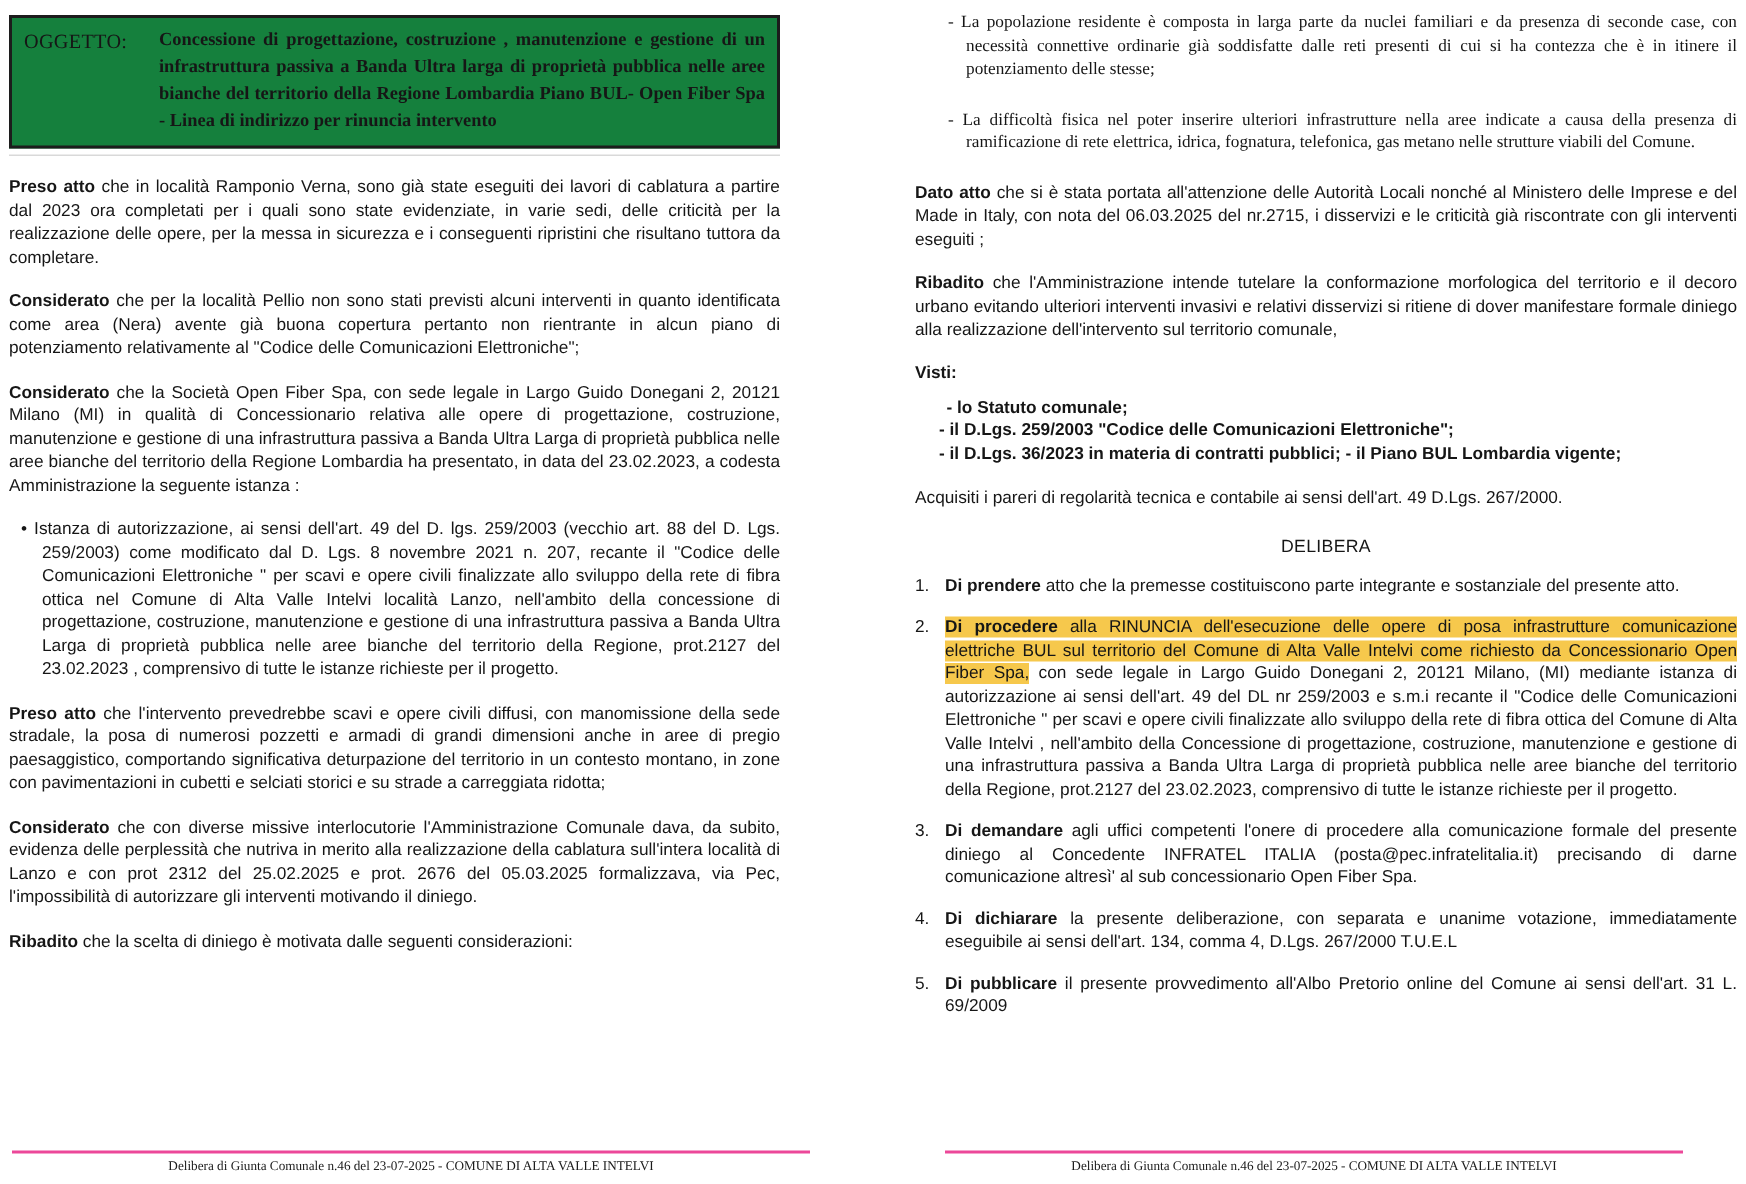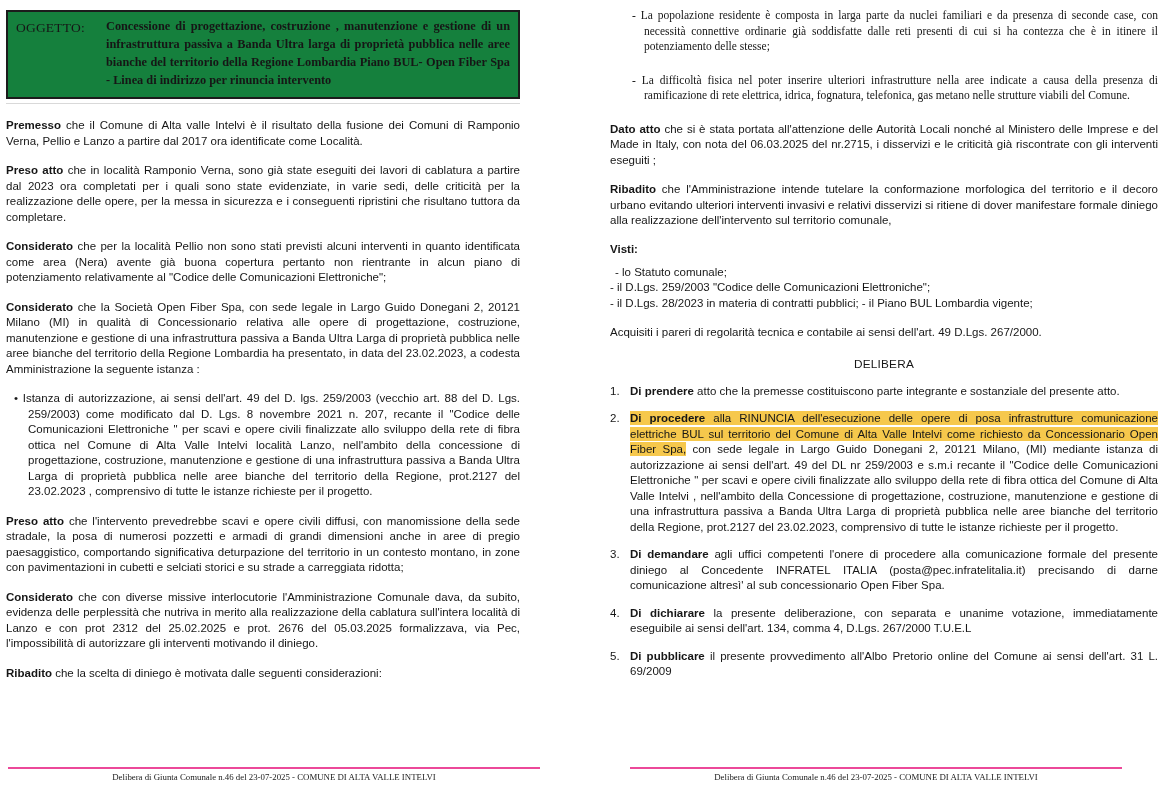--- a/index.html
+++ b/index.html
@@ -28,21 +28,21 @@
     padding-left:22px;text-indent:-14px;
   }
   .dash-item{
     font-size:11.5px;line-height:15.5px;text-align:justify;margin:0 0 16px 0;
     padding-left:14px;text-indent:-8px;font-family:Liberation Serif, serif;
   }
   .content-r .dash-item{padding-left:34px;text-indent:-12px;margin-bottom:18px;}
   .gap-top{margin-top:6px;}
 
   .visti-label{font-size:11.5px;font-weight:bold;margin:2px 0 10px 0;}
-  .visti-list{margin:0 0 14px 0;}
+  .visti-list{margin:0 0 14px 16px;font-weight:bold;}
   .visti-line{font-size:11.5px;line-height:15.5px;}
   .visti-line.first{padding-left:5px;}
   .acquisiti{font-size:11.5px;line-height:15.5px;margin:14px 0 16px 0;}
   .delibera-heading{font-size:11.8px;font-weight:normal;text-align:center;margin:0 0 13px 0;letter-spacing:.2px;}
 
   .num-item{display:flex;margin:0 0 12px 0;}
   .num{flex:0 0 20px;font-size:11.5px;line-height:15.5px;}
   .num-body{flex:1;font-size:11.5px;line-height:15.5px;text-align:justify;}
   .hl{padding:1px 0;}
 
@@ -59,21 +59,20 @@
 
 <div class="page" id="page-left">
   <div class="content-l">
 
     <div class="oggetto-box">
       <div class="oggetto-label">OGGETTO:</div>
       <div class="oggetto-text">Concessione di progettazione, costruzione , manutenzione e gestione di un infrastruttura passiva a Banda Ultra larga di proprietà pubblica nelle aree bianche del territorio della Regione Lombardia Piano BUL- Open Fiber Spa - Linea di indirizzo per rinuncia intervento</div>
     </div>
     <div class="box-shadow-line"></div>
 
-    <p class="para"><b>Premesso</b><span> che il Comune di Alta valle Intelvi è il risultato della fusione dei Comuni di Ramponio Verna, Pellio e Lanzo a partire dal 2017 ora identificate come Località.</span></p>
 
     <p class="para"><b>Preso atto</b><span> che in località Ramponio Verna, sono già state eseguiti dei lavori di cablatura a partire dal 2023 ora completati per i quali sono state evidenziate, in varie sedi, delle criticità per la realizzazione delle opere, per la messa in sicurezza e i conseguenti ripristini che risultano tuttora da completare.</span></p>
 
     <p class="para"><b>Considerato</b><span> che per la località Pellio non sono stati previsti alcuni interventi in quanto identificata come area (Nera) avente già buona copertura pertanto non rientrante in alcun piano di potenziamento relativamente al "Codice delle Comunicazioni Elettroniche";</span></p>
 
     <p class="para"><b>Considerato</b><span> che la Società Open Fiber Spa, con sede legale in Largo Guido Donegani 2, 20121 Milano (MI) in qualità di Concessionario relativa alle opere di progettazione, costruzione, manutenzione e gestione di una infrastruttura passiva a Banda Ultra Larga di proprietà pubblica nelle aree bianche del territorio della Regione Lombardia ha presentato, in data del 23.02.2023, a codesta Amministrazione la seguente istanza :</span></p>
 
     <div class="bullet-item"><span>•</span><span> Istanza di autorizzazione, ai sensi dell'art. 49 del D. lgs. 259/2003 (vecchio art. 88 del D. Lgs. 259/2003) come modificato dal D. Lgs. 8 novembre 2021 n. 207, recante il "Codice delle Comunicazioni Elettroniche " per scavi e opere civili finalizzate allo sviluppo della rete di fibra ottica nel Comune di Alta Valle Intelvi località Lanzo, nell'ambito della concessione di progettazione, costruzione, manutenzione e gestione di una infrastruttura passiva a Banda Ultra Larga di proprietà pubblica nelle aree bianche del territorio della Regione, prot.2127 del 23.02.2023 , comprensivo di tutte le istanze richieste per il progetto.</span></div>
 
     <p class="para"><b>Preso atto</b><span> che l'intervento prevedrebbe scavi e opere civili diffusi, con manomissione della sede stradale, la posa di numerosi pozzetti e armadi di grandi dimensioni anche in aree di pregio paesaggistico, comportando significativa deturpazione del territorio in un contesto montano, in zone con pavimentazioni in cubetti e selciati storici e su strade a carreggiata ridotta;</span></p>
@@ -94,21 +93,21 @@
     <div class="dash-item">- La difficoltà fisica nel poter inserire ulteriori infrastrutture nella aree indicate a causa della presenza di ramificazione di rete elettrica, idrica, fognatura, telefonica, gas metano nelle strutture viabili del Comune.</div>
 
     <p class="para gap-top"><b>Dato atto</b><span> che si è stata portata all'attenzione delle Autorità Locali nonché al Ministero delle Imprese e del Made in Italy, con nota del 06.03.2025 del nr.2715, i disservizi e le criticità già riscontrate con gli interventi eseguiti ;</span></p>
 
     <p class="para"><b>Ribadito</b><span> che l'Amministrazione intende tutelare la conformazione morfologica del territorio e il decoro urbano evitando ulteriori interventi invasivi e relativi disservizi si ritiene di dover manifestare formale diniego alla realizzazione dell'intervento sul territorio comunale,</span></p>
 
     <div class="visti-label">Visti:</div>
     <div class="visti-list">
       <div class="visti-line first">- lo Statuto comunale;</div>
       <div class="visti-line">- il D.Lgs. 259/2003 "Codice delle Comunicazioni Elettroniche";</div>
-      <div class="visti-line">- il D.Lgs. 28/2023 in materia di contratti pubblici; - il Piano BUL Lombardia vigente;</div>
+      <div class="visti-line">- il D.Lgs. 36/2023 in materia di contratti pubblici; - il Piano BUL Lombardia vigente;</div>
     </div>
 
     <div class="acquisiti">Acquisiti i pareri di regolarità tecnica e contabile ai sensi dell'art. 49 D.Lgs. 267/2000.</div>
 
     <div class="delibera-heading">DELIBERA</div>
 
     <div class="num-item">
       <span class="num">1.</span>
       <div class="num-body"><b>Di prendere</b><span> atto che la premesse costituiscono parte integrante e sostanziale del presente atto.</span></div>
     </div>

